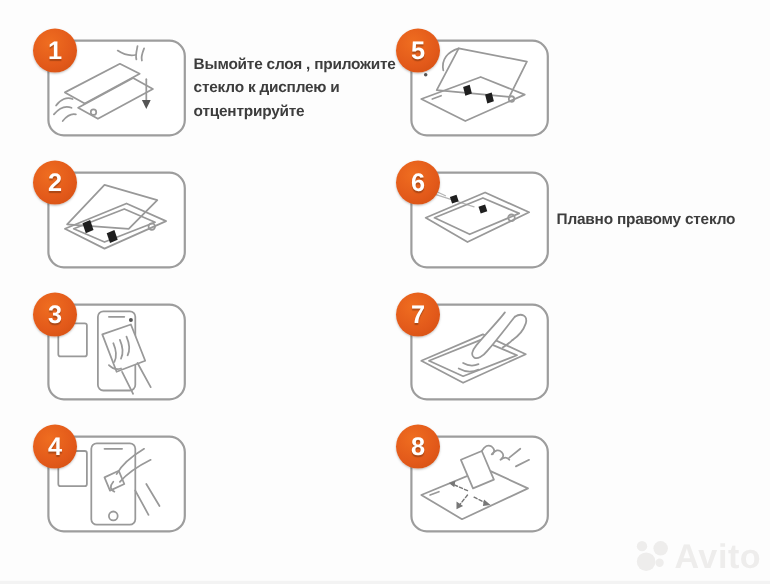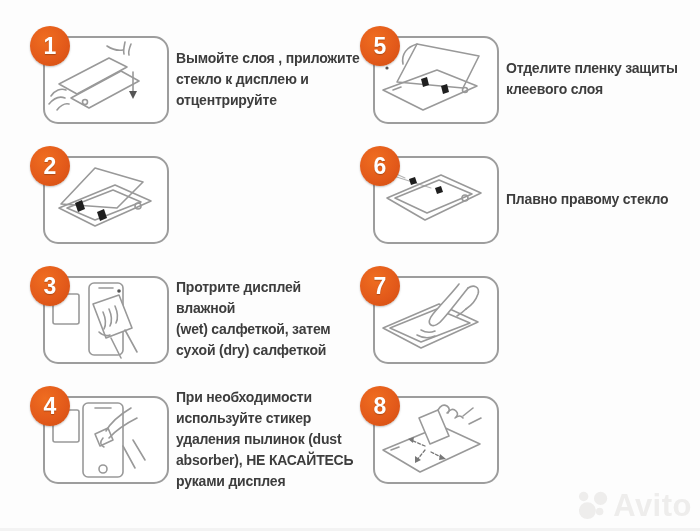--- a/index.html
+++ b/index.html
@@ -122,23 +122,20 @@
             <path d="M70 28 c3 7 3 13 1 17"></path>
           <path d="M54 54 q5 5 11 3"></path>
           <path d="M66 60 L76 80"></path>
             <path d="M80 52 L92 74"></path>
         </svg>
       </div>
       <div class="badge">
           <span>3</span>
         </div>
     </div>
-    <div class="text">Протрите дисплей влажной
-(wet) салфеткой, затем
-сухой (dry) салфеткой</div>
   </div>
 
   <div class="step" style="left:28px;top:386px;">
     <div class="illus">
       <div class="frame">
         <svg class="art" viewBox="0 0 122 84">
           <rect x="8" y="12" width="26" height="32" rx="2"></rect>
           <rect x="38" y="5" width="40" height="74" rx="5"></rect>
           <line x1="50" y1="10" x2="66" y2="10"></line>
           <circle cx="58" cy="71" r="4"></circle>
@@ -147,47 +144,40 @@
             <path d="M92 20 C82 25 72 31 64 40"></path>
           <path d="M58 40 q-5 6 1 9"></path>
           <path d="M78 48 L90 70"></path>
             <path d="M88 42 L100 62"></path>
         </svg>
       </div>
       <div class="badge">
           <span>4</span>
         </div>
     </div>
-    <div class="text">При необходимости
-используйте стикер
-удаления пылинок (dust
-absorber), НЕ КАСАЙТЕСЬ
-руками дисплея</div>
   </div>
 
   <div class="step" style="left:358px;top:26px;">
     <div class="illus">
       <div class="frame">
         <svg class="art" viewBox="0 0 122 84">
           <circle class="dark" cx="12" cy="30" r="1.6"></circle>
           <path d="M8 52 L62 32 L102 48 L48 72 Z"></path>
           <path d="M18 52 L26 49"></path>
           <circle cx="90" cy="52" r="2.5"></circle>
           <path d="M22 44 L42 6 L104 18 L88 50 Z"></path>
           <path d="M42 6 C32 9 26 16 28 26"></path>
           <path class="tab" d="M46 41 l6 -2 l2 8 l-6 2 Z"></path>
           <path class="tab" d="M66 48 l6 -2 l2 8 l-6 2 Z"></path>
         </svg>
       </div>
       <div class="badge">
           <span>5</span>
         </div>
     </div>
-    <div class="text">Отделите пленку защиты
-клеевого слоя</div>
   </div>
 
   <div class="step" style="left:358px;top:146px;">
     <div class="illus">
       <div class="frame">
         <svg class="art" viewBox="0 0 122 84">
           <path class="thin" d="M4 8 L30 20"></path>
             <path class="thin" d="M3 13 L56 30"></path>
           <path d="M12 40 L66 17 L106 35 L50 62 Z"></path>
           <path d="M20 40 L64 22 L97 36 L52 55 Z"></path>

